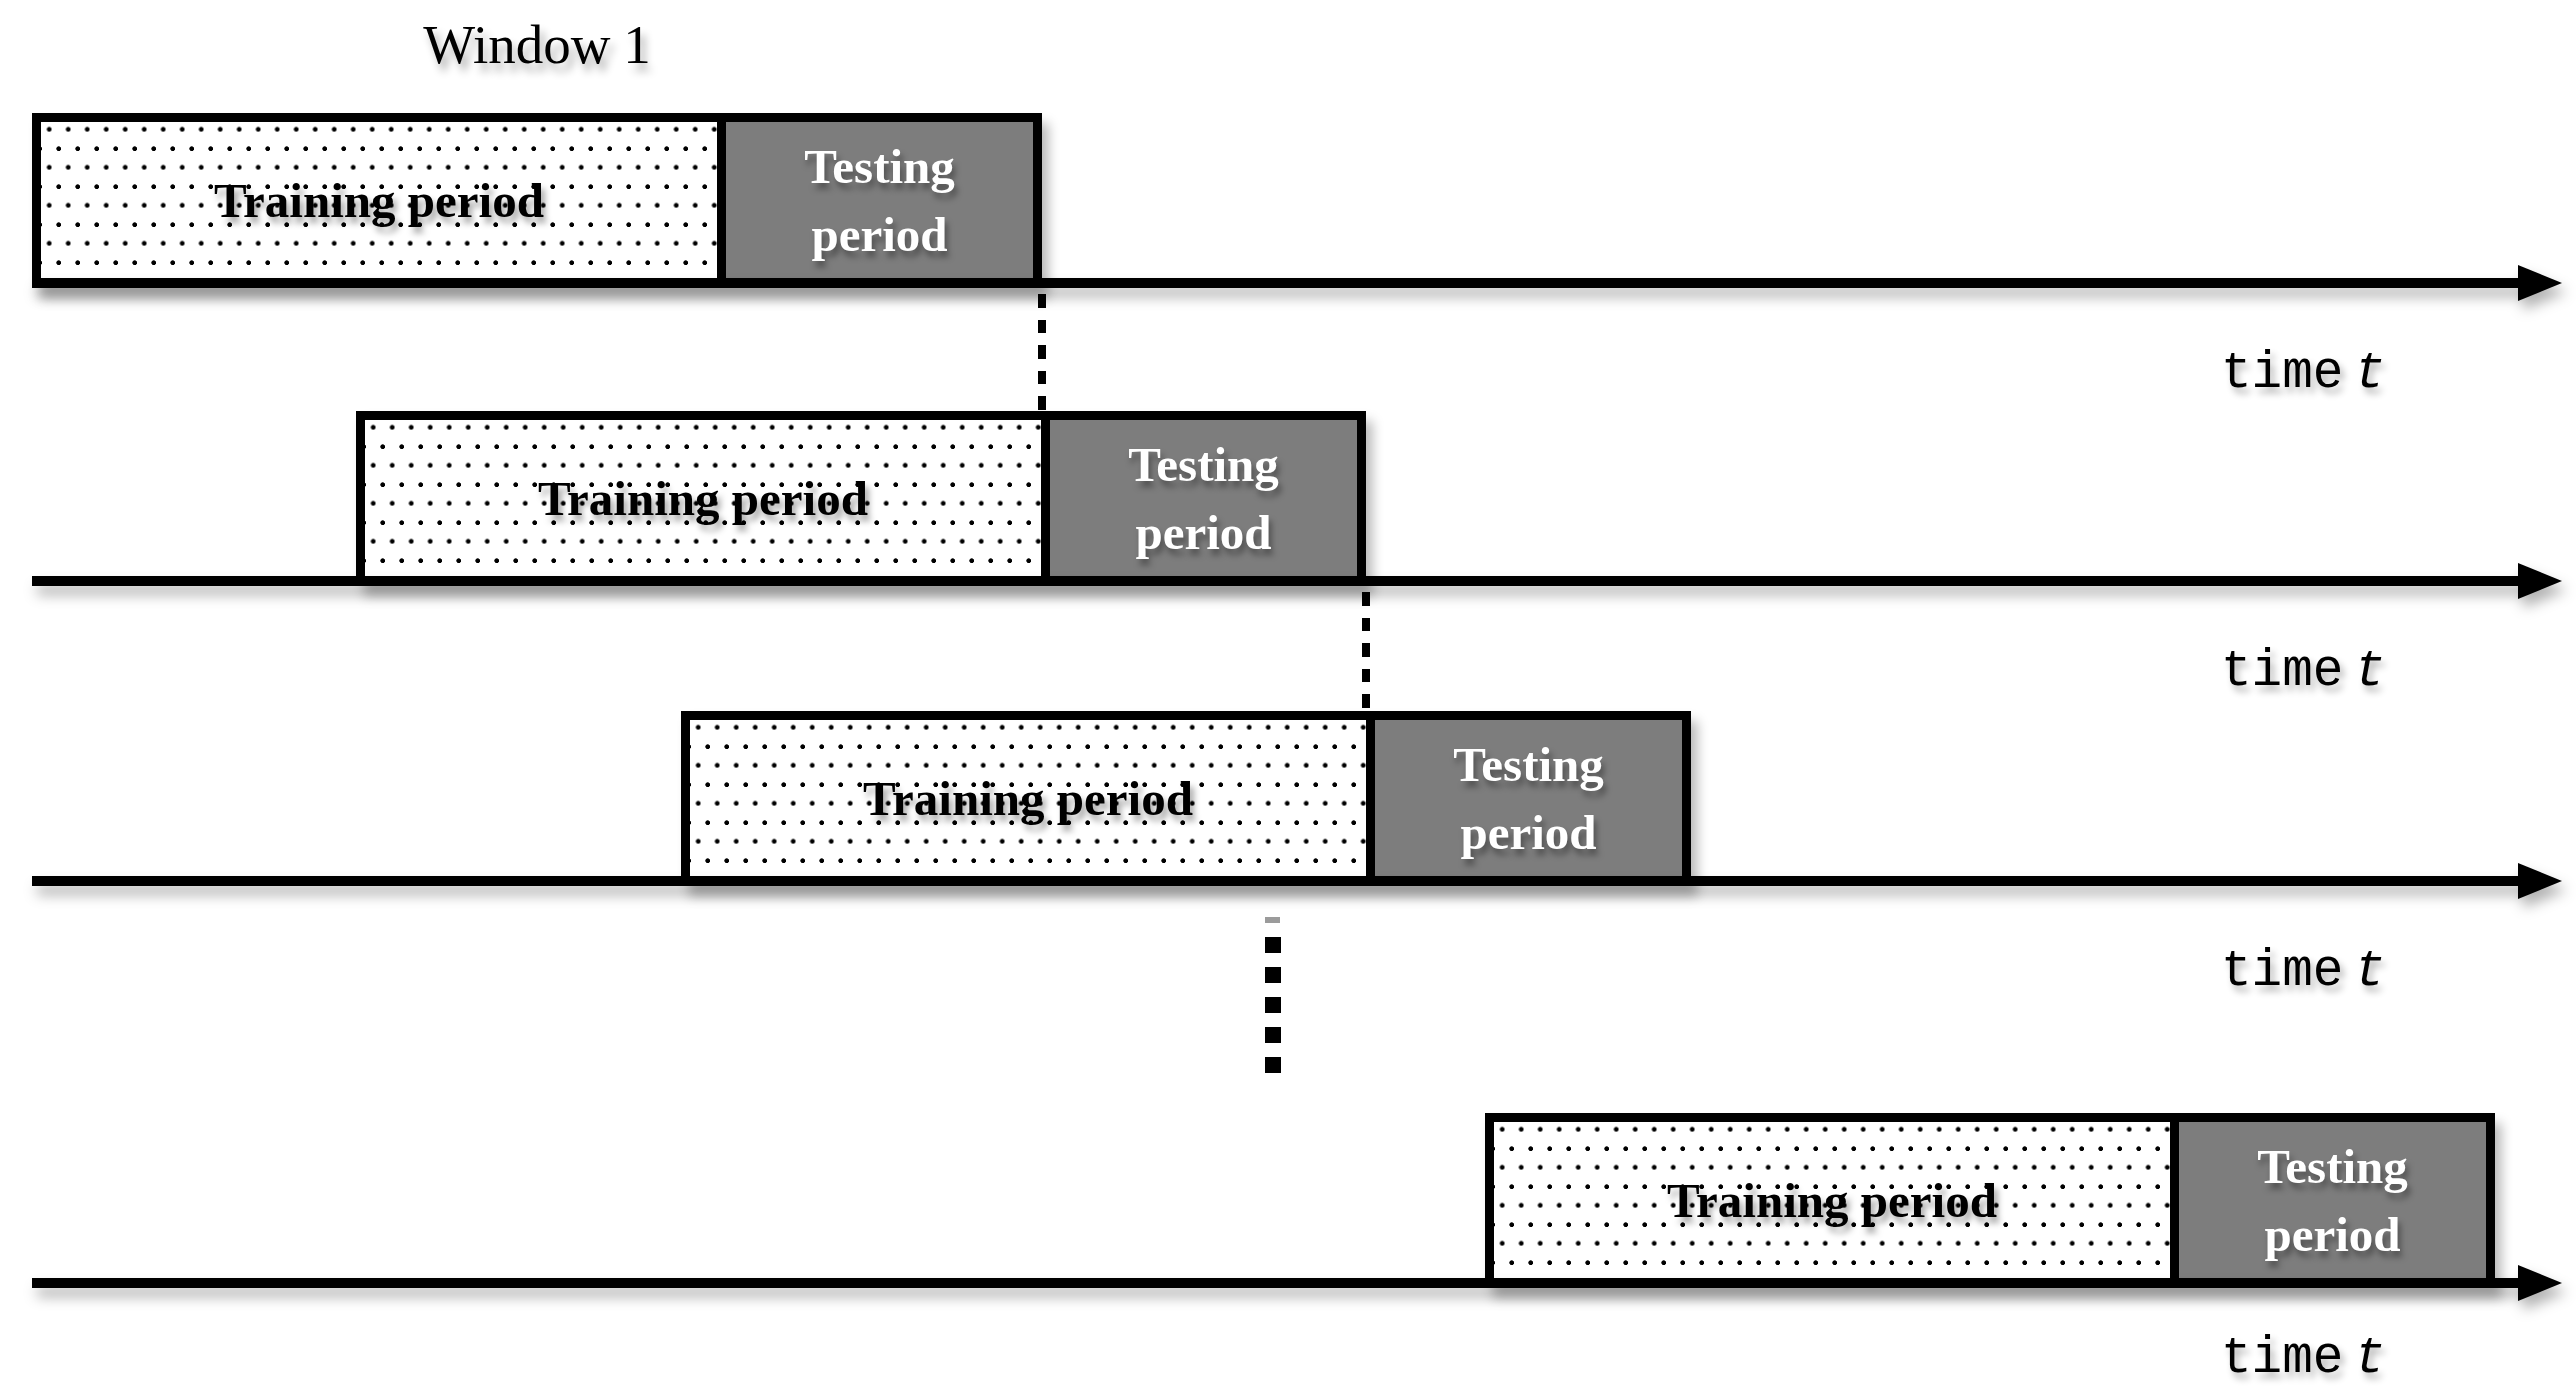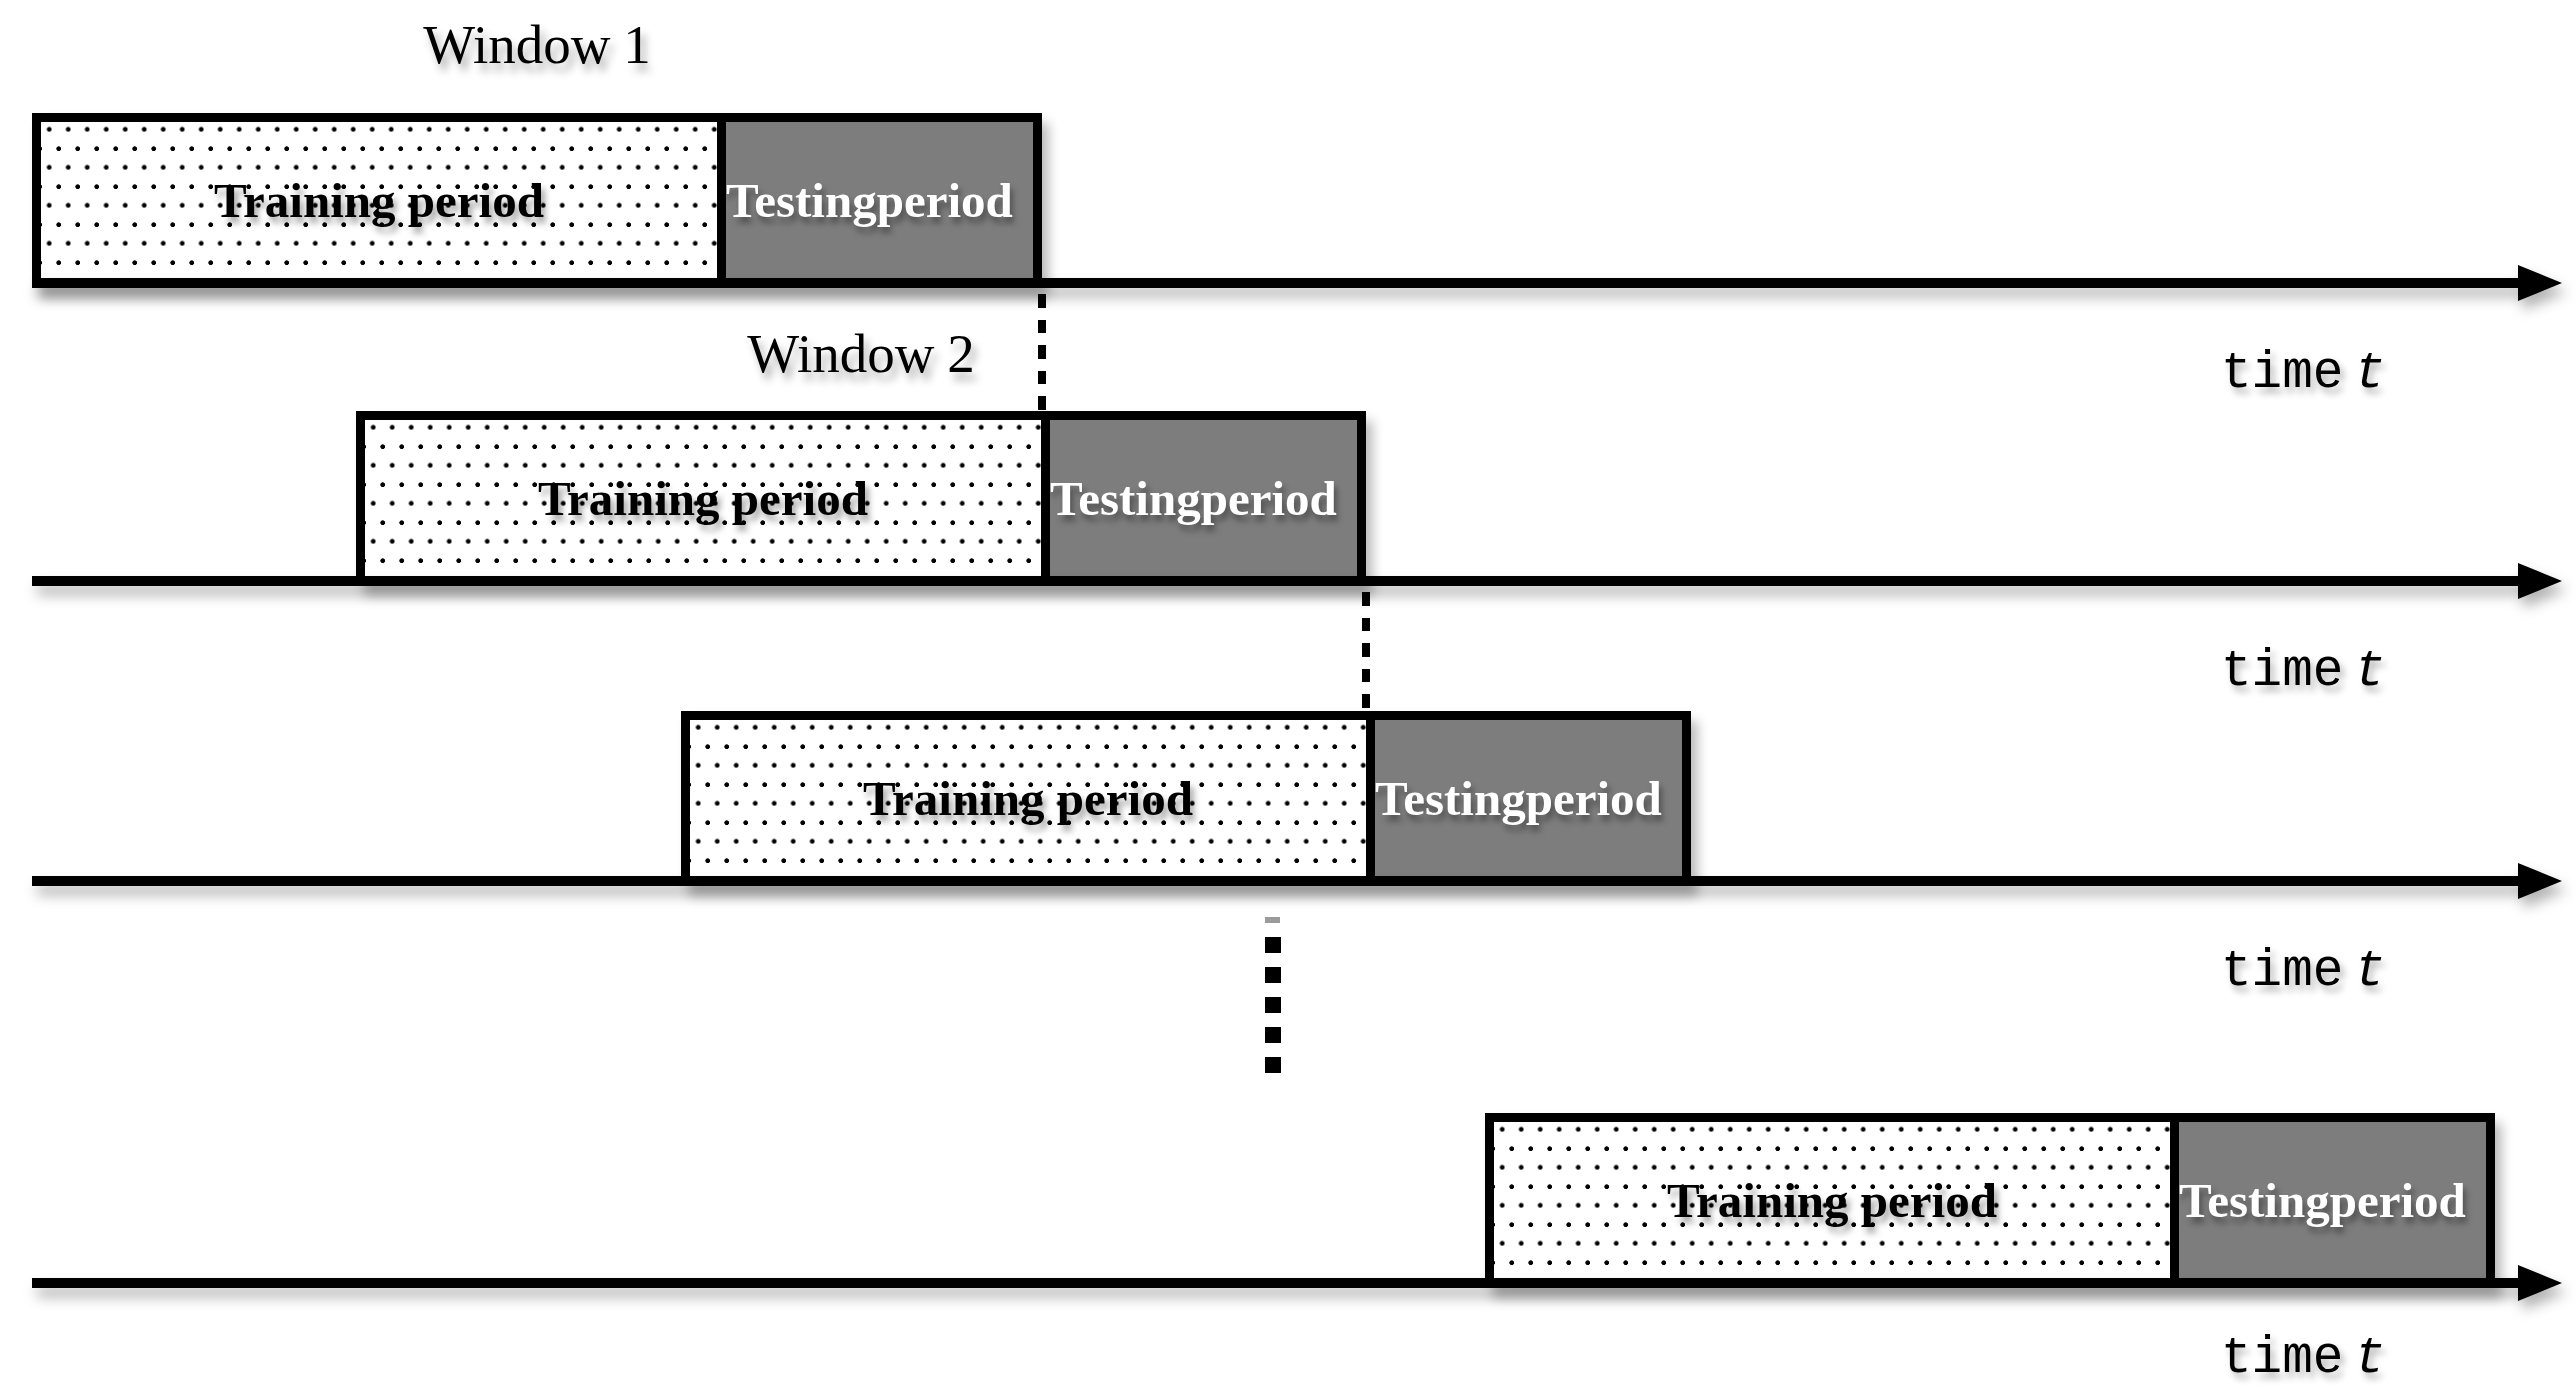--- a/index.html
+++ b/index.html
@@ -47,21 +47,21 @@
   .trlabel{
     font-size:49px;font-weight:bold;color:var(--text,#000);
     text-shadow:3.7px 6.4px 6.4px rgba(0,0,0,.35);
     white-space:nowrap;
     font-family:Liberation Serif, serif;
   }
   .testing{
     flex:1;
     border-left:9.1px solid var(--line,#000);
     background:var(--testing_fill,#7d7d7d);
-    display:flex;align-items:center;
+    display:flex;flex-direction:column;align-items:center;justify-content:center;
     line-height:1.38;
   }
   .testing .tline{
     display:block;
     font-size:49px;font-weight:bold;color:var(--testing_text,#fff);
     text-shadow:2.7px 5.5px 6.4px rgba(0,0,0,.38);
     white-space:nowrap;
   }
 
   
@@ -146,21 +146,20 @@
     </div>
     <div class="timeline">
       <div class="shaft"></div>
       <div class="head"></div>
     </div>
     <div class="timet"><span>time</span><span class="it">t</span></div>
     <div class="dash"></div>
   </section>
 
   <section class="row r2">
-    <div class="wlabel"><span>Window</span><span class="wsuf">2</span></div>
     <div class="box">
       <div class="training">
         <span class="trlabel">Training period</span>
       </div>
       <div class="testing">
         <span class="tline">Testing</span>
         <span class="tline">period</span>
       </div>
     </div>
     <div class="timeline">

